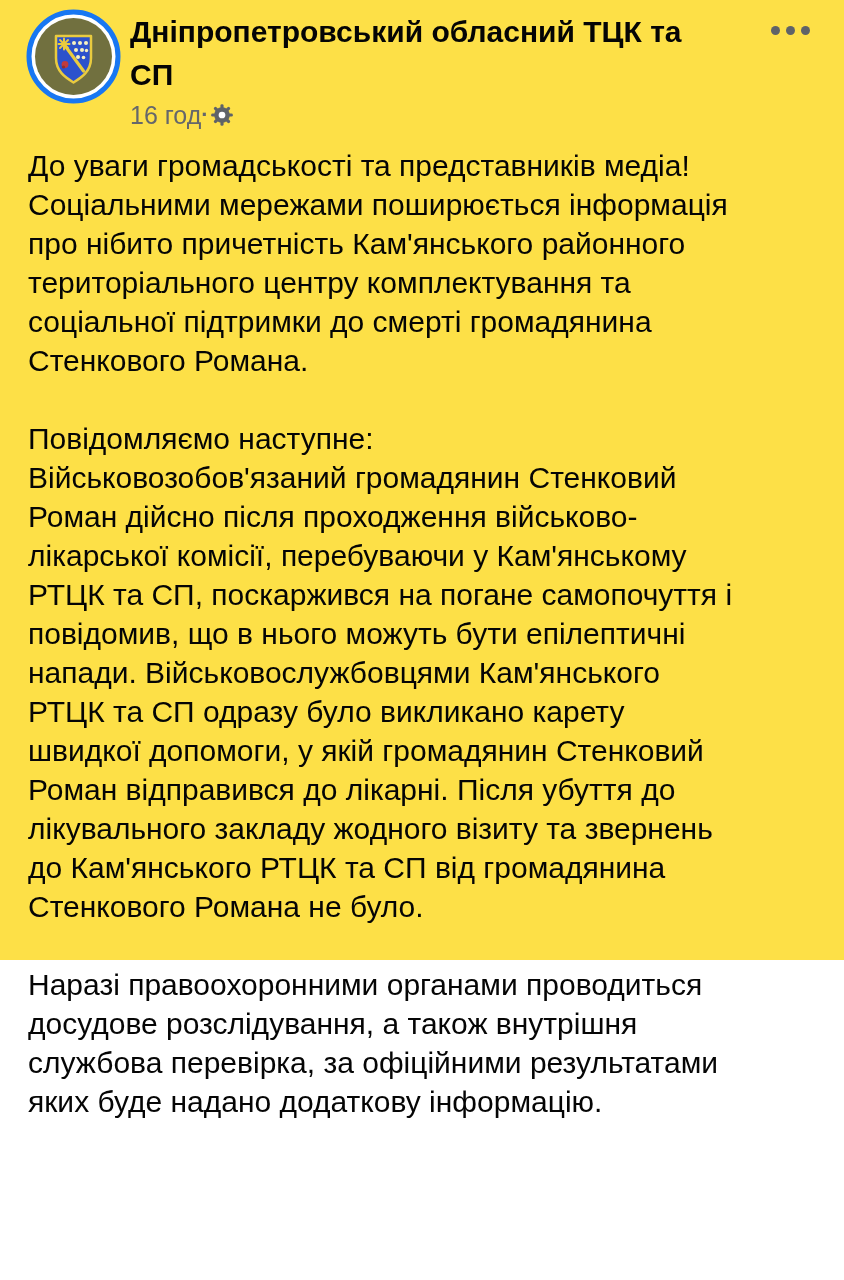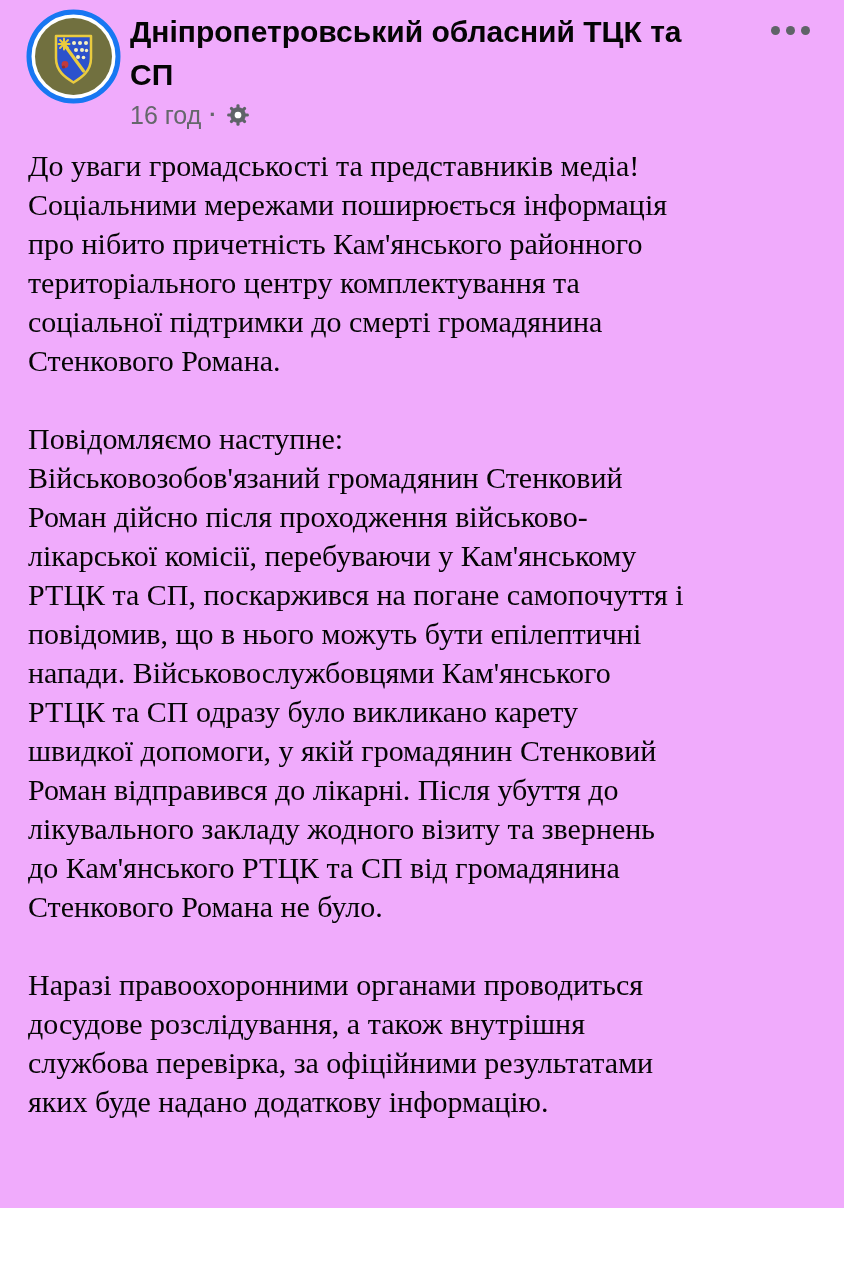--- a/index.html
+++ b/index.html
@@ -9,22 +9,22 @@
   }
   body {
     width: 844px;
     height: 1280px;
     overflow: hidden;
     font-family: "Liberation Sans", "DejaVu Sans", sans-serif;
     color: #050505;
   }
   .post {
     width: 844px;
-    height: 1208px;
-    background: #f0abfc;
+    height: 960px;
+    background: #fde047;
     position: relative;
   }
   .header {
     display: flex;
     align-items: flex-start;
     padding: 8px 16px 0 25px;
     position: relative;
   }
   .avatar {
     width: 97px;
@@ -45,21 +45,20 @@
     line-height: 43px;
     font-weight: 700;
     color: #050505;
     white-space: pre-line;
     margin-top: 2px;
     cursor: pointer;
   }
   .meta {
     display: flex;
     align-items: center;
-    gap: 8px;
     margin-top: 4px;
     font-size: 25px;
     line-height: 30px;
     color: #65676B;
   }
   .meta .sep {
     font-weight: 700;
     font-size: 22px;
     line-height: 30px;
   }
@@ -84,21 +83,20 @@
   }
   .body-text {
     padding: 16px 28px 0 28px;
     font-size: 30px;
     line-height: 39px;
     color: #050505;
   }
   .body-text p {
     margin: 0 0 39px 0;
     white-space: pre-line;
-    font-family: Liberation Serif, serif;
   }
   .body-text p:last-child { margin-bottom: 0; }
 </style>
 </head>
 <body>
 
 <div class="post">
 
   <div class="header">
 

